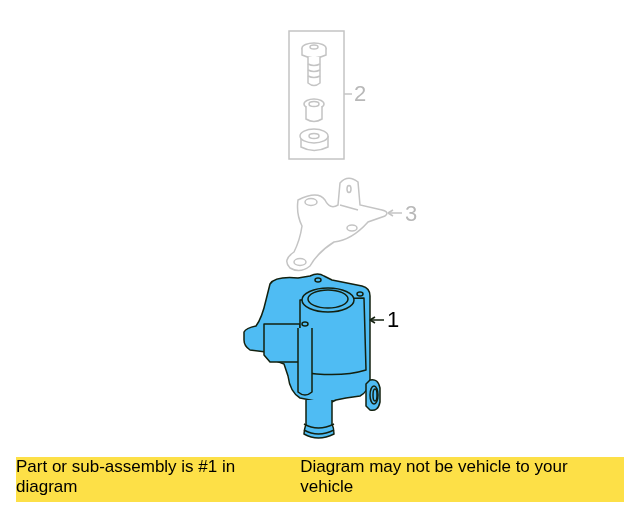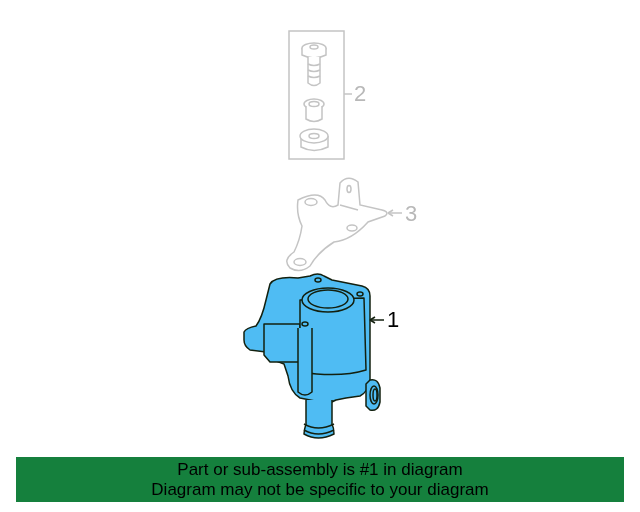--- a/index.html
+++ b/index.html
@@ -2,22 +2,22 @@
 <html><head>
   <meta charset="utf-8">
   <style>
     html, body { margin:0; padding:0; }
     body { width:640px; height:512px; background:#ffffff; position:relative; overflow:hidden;
            font-family:"Liberation Sans", sans-serif; }
     .diagram { position:absolute; left:0; top:0; width:640px; height:512px; }
     .callout { position:absolute; font-family:"Liberation Sans", sans-serif; font-size:22px; line-height:22px; }
     .callout.ghost { color:#b8b8b8; }
     .callout.active { color:#000000; }
-    .banner { position:absolute; left:16px; top:457px; width:608px; height:45px; background:#15803d;
-              display:flex; flex-direction:column; align-items:center; justify-content:center; }
+    .banner { position:absolute; left:16px; top:457px; width:608px; height:45px; background:#fde047;
+              display:flex; flex-direction:row; justify-content:center; }
     .banner span { display:block; font-family:"Liberation Sans", sans-serif; font-size:17px; line-height:20px; color:#000; }
   </style>
 </head>
 <body>
 
 <svg class="diagram" viewBox="0 0 640 512" width="640" height="512">
 
   <g fill="#ffffff" stroke="#c4c4c4" stroke-width="1.5">
     <rect x="289" y="31" width="55" height="128" fill="none"></rect>
     <line x1="344" y1="94" x2="352" y2="94"></line>
@@ -76,14 +76,14 @@
     <path d="M370,320 L375,317 M370,320 L375,323" fill="none"></path>
   </g>
 </svg>
 
 <div class="callout ghost" style="left:354px; top:83px;">2</div>
 <div class="callout ghost" style="left:405px; top:203px;">3</div>
 <div class="callout active" style="left:387px; top:309px;">1</div>
 
 <div class="banner">
   <span>Part or sub-assembly is #1 in diagram</span>
-  <span>Diagram may not be specific to your diagram</span>
+  <span>Diagram may not be vehicle to your vehicle</span>
 </div>
 
 </body></html>

